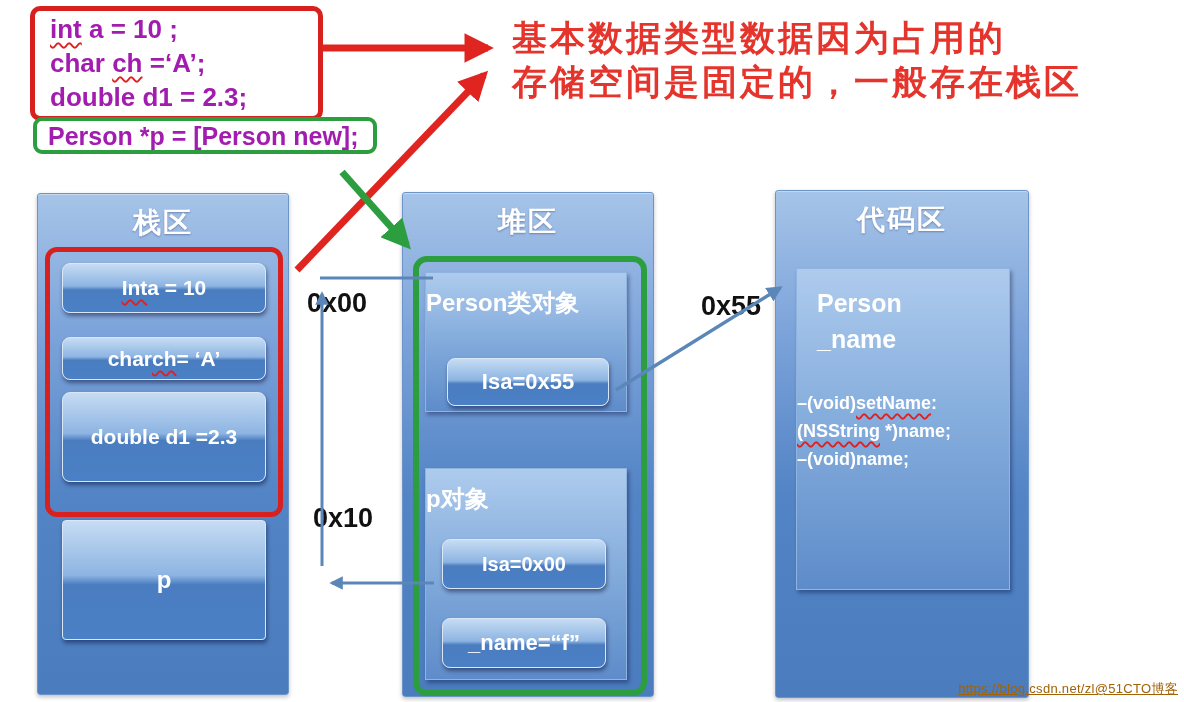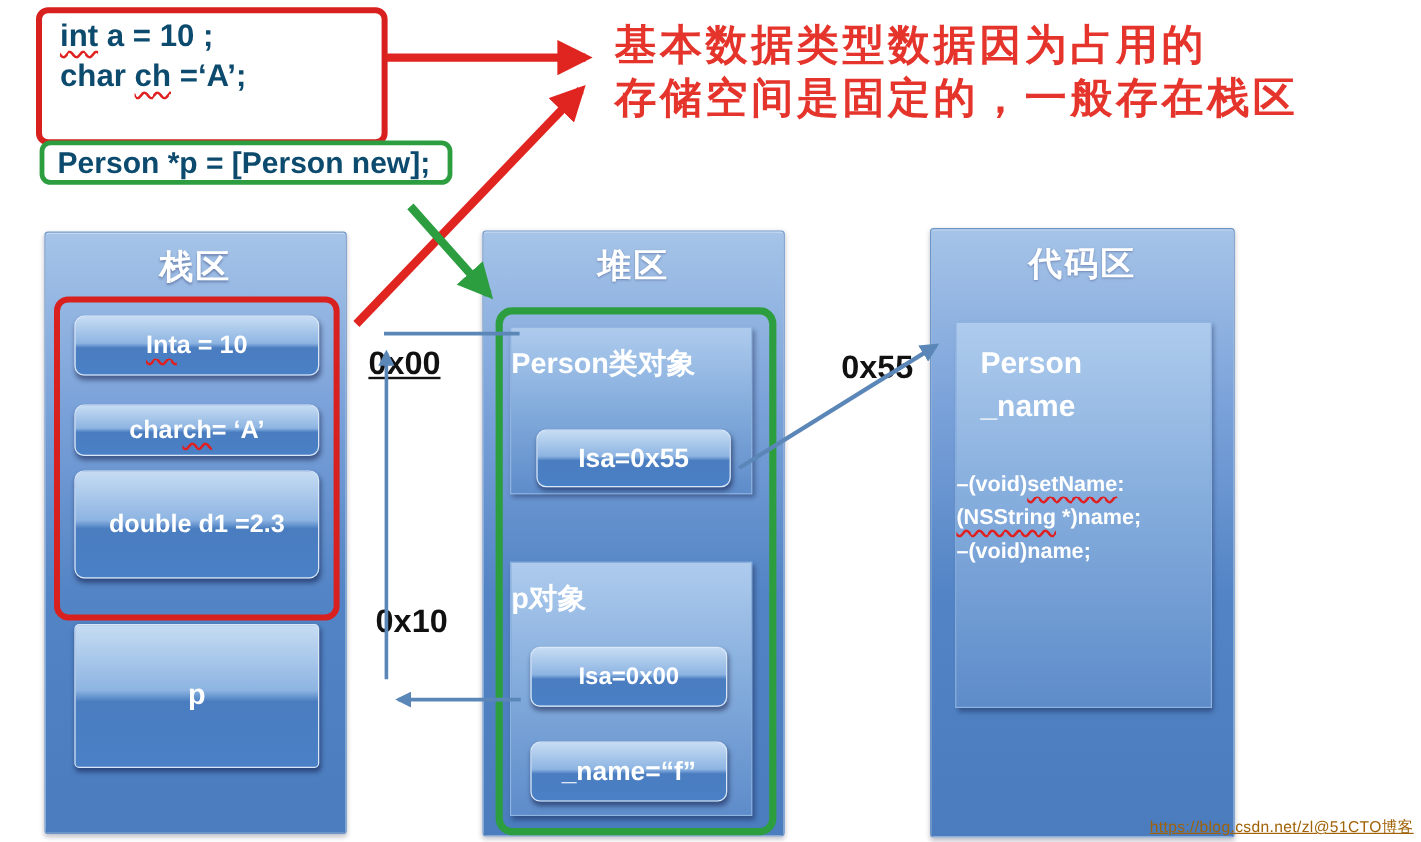--- a/index.html
+++ b/index.html
@@ -7,21 +7,21 @@
     width:1184px;height:702px;position:relative;overflow:hidden;
     background:#ffffff;
     font-family:"Liberation Sans","DejaVu Sans",sans-serif;
   }
   
   .code-box-red{
     position:absolute;left:30px;top:6px;width:268px;height:104px;
     border:5px solid #d8201f;border-radius:10px;background:#fff;
     padding:1px 0 0 15px;box-sizing:content-box;
   }
-  .code-line{font-size:26px;font-weight:bold;color:#0c4a6e;line-height:34px;white-space:nowrap;}
+  .code-line{font-size:26px;font-weight:bold;color:#a21caf;line-height:34px;white-space:nowrap;}
   .code-box-green{
     position:absolute;left:33px;top:117px;width:344px;height:37px;
     border:4px solid #2d9e40;border-radius:9px;background:#fff;
     display:flex;align-items:center;padding-left:11px;box-sizing:border-box;
   }
   .code-box-green .code-line{font-size:25px;text-align:center;}
   .sq{
     text-decoration-line:underline;text-decoration-style:wavy;
     text-decoration-color:#e02020;text-decoration-thickness:1.5px;
     text-underline-offset:4px;
@@ -78,20 +78,21 @@
     letter-spacing:.3px;
     text-decoration:underline;
   }
 </style>
 </head>
 <body>
 
 <div class="code-box-red">
   <div class="code-line"><span class="sq">int</span><span>  a = 10 ;</span></div>
   <div class="code-line"><span>char </span><span class="sq">ch</span><span> =‘A’;</span></div>
+  <div class="code-line">double d1 = 2.3;</div>
 </div>
 
 <div class="code-box-green">
   <div class="code-line">Person *p = [Person new];</div>
 </div>
 
 <div class="annotation">
   <div>基本数据类型数据因为占用的</div>
   <div>存储空间是固定的，一般存在栈区</div>
 </div>
@@ -145,21 +146,21 @@
     <div>Person</div>
     <div>_name</div>
   </div>
   <div class="code-methods">
     <div><span>–(void)</span><span class="sq">setName</span><span>:</span></div>
     <div><span class="sq">(NSString</span><span> *)name;</span></div>
     <div>–(void)name;</div>
   </div>
 </div>
 
-<div class="addr" style="left:307px;top:288px;text-decoration:underline;">0x00</div>
+<div class="addr" style="left:307px;top:288px;">0x00</div>
 <div class="addr" style="left:313px;top:503px;">0x10</div>
 <div class="addr" style="left:701px;top:291px;">0x55</div>
 
 <svg id="arrows" width="1184" height="702" viewBox="0 0 1184 702">
   <defs>
     <marker id="arRed" viewBox="0 0 10 10" refX="8" refY="5" markerWidth="4.2" markerHeight="4.2" orient="auto-start-reverse">
       <path d="M0,0 L10,5 L0,10 z" fill="#e02420"></path>
     </marker>
     <marker id="arGreen" viewBox="0 0 10 10" refX="8" refY="5" markerWidth="4.2" markerHeight="4.2" orient="auto-start-reverse">
       <path d="M0,0 L10,5 L0,10 z" fill="#2d9e40"></path>

